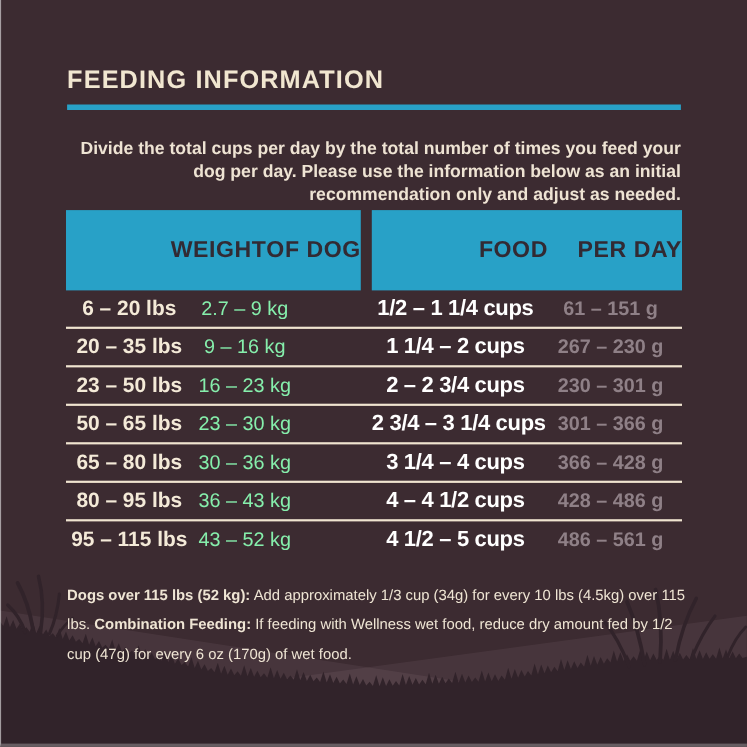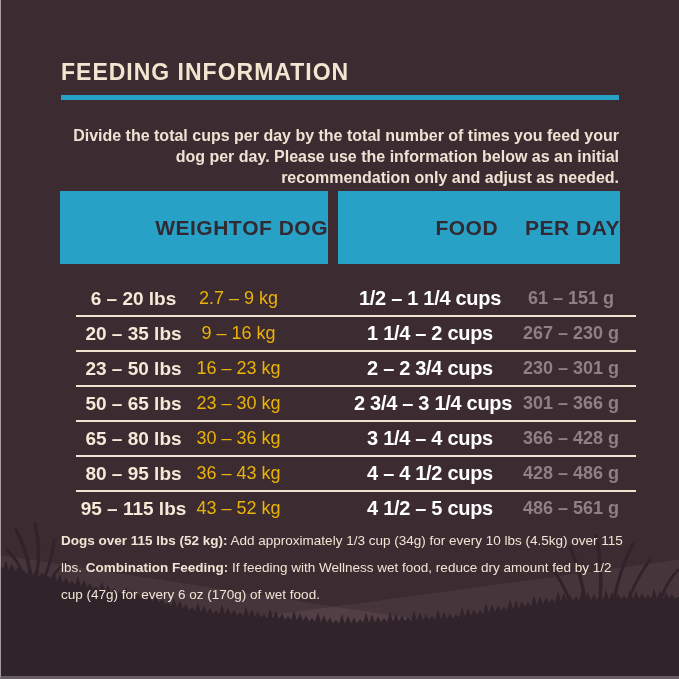--- a/index.html
+++ b/index.html
@@ -31,30 +31,30 @@
   }
   .th{
     background:#28A1C7;color:#322A33;height:73px;
     display:flex;flex-direction:row;justify-content:flex-end;align-items:center;
     font-size:21px;font-weight:bold;line-height:26px;letter-spacing:0.5px;
     text-align:center;
   }
   .th.left{width:268px;}
   .th.right{width:282px;gap:27px;}
   .tbody{
-    position:absolute;top:282px;left:60px;width:560px;margin-left:16px;
+    position:absolute;top:264px;left:60px;width:560px;
   }
   .row{
     height:33px;display:flex;align-items:center;
     border-bottom:2px solid #F0E4D0;
   }
   .row:last-child{border-bottom:none;}
   .cell{white-space:nowrap;text-align:center;flex:0 0 auto;}
   .cell.lbs{width:115px;font-size:19px;font-weight:bold;color:#F4EAD8;}
-  .cell.kg{width:95px;font-size:18px;color:#eab308;}
+  .cell.kg{width:95px;font-size:18px;color:#86efac;}
   .cell.spacer{width:68px;}
   .cell.cups{width:152px;font-size:20px;font-weight:bold;color:#ffffff;letter-spacing:-0.3px;}
   .cell.grams{width:130px;font-size:18px;color:#8F8087;font-weight:bold;}
   .footnote{
     position:absolute;top:513px;left:61px;width:566px;
     font-size:13.5px;line-height:27px;color:#EFE5D4;z-index:10;
   }
   .footnote .b{font-weight:bold;}
   .scenery{position:absolute;left:0;top:520px;width:679px;height:159px;}
   .ridge{position:absolute;inset:0;background:rgba(221,203,214,0.07);}

